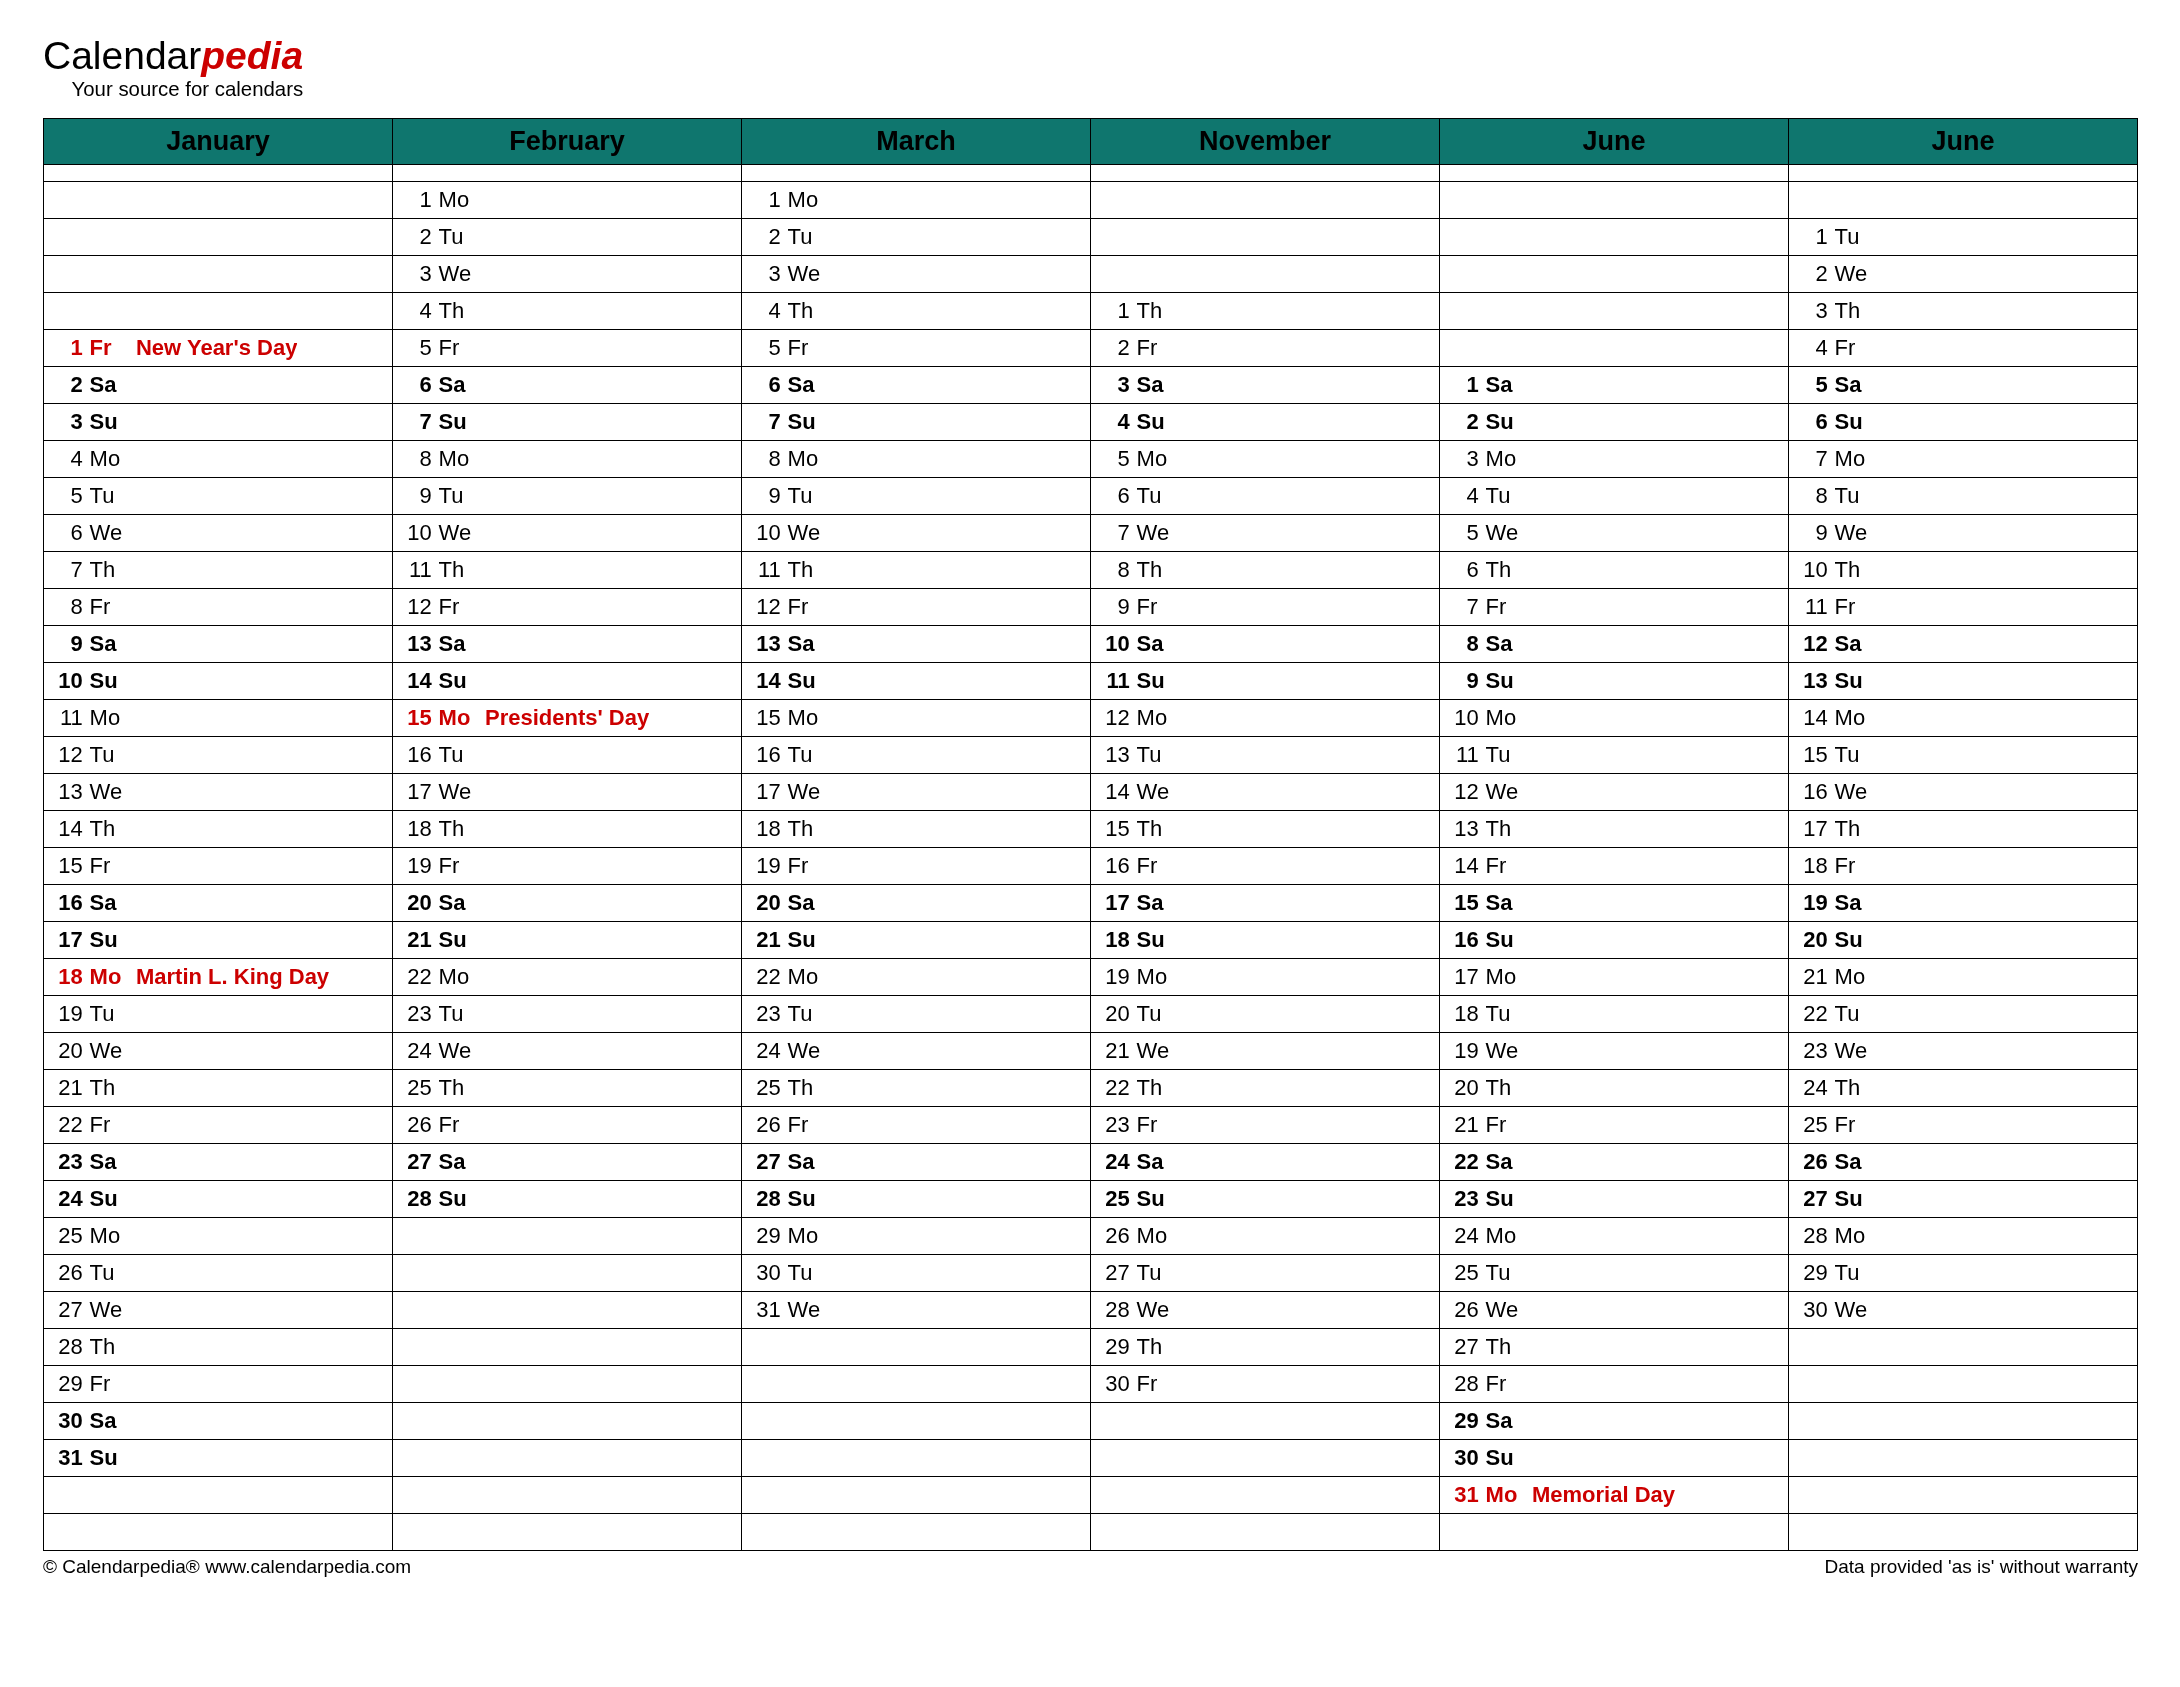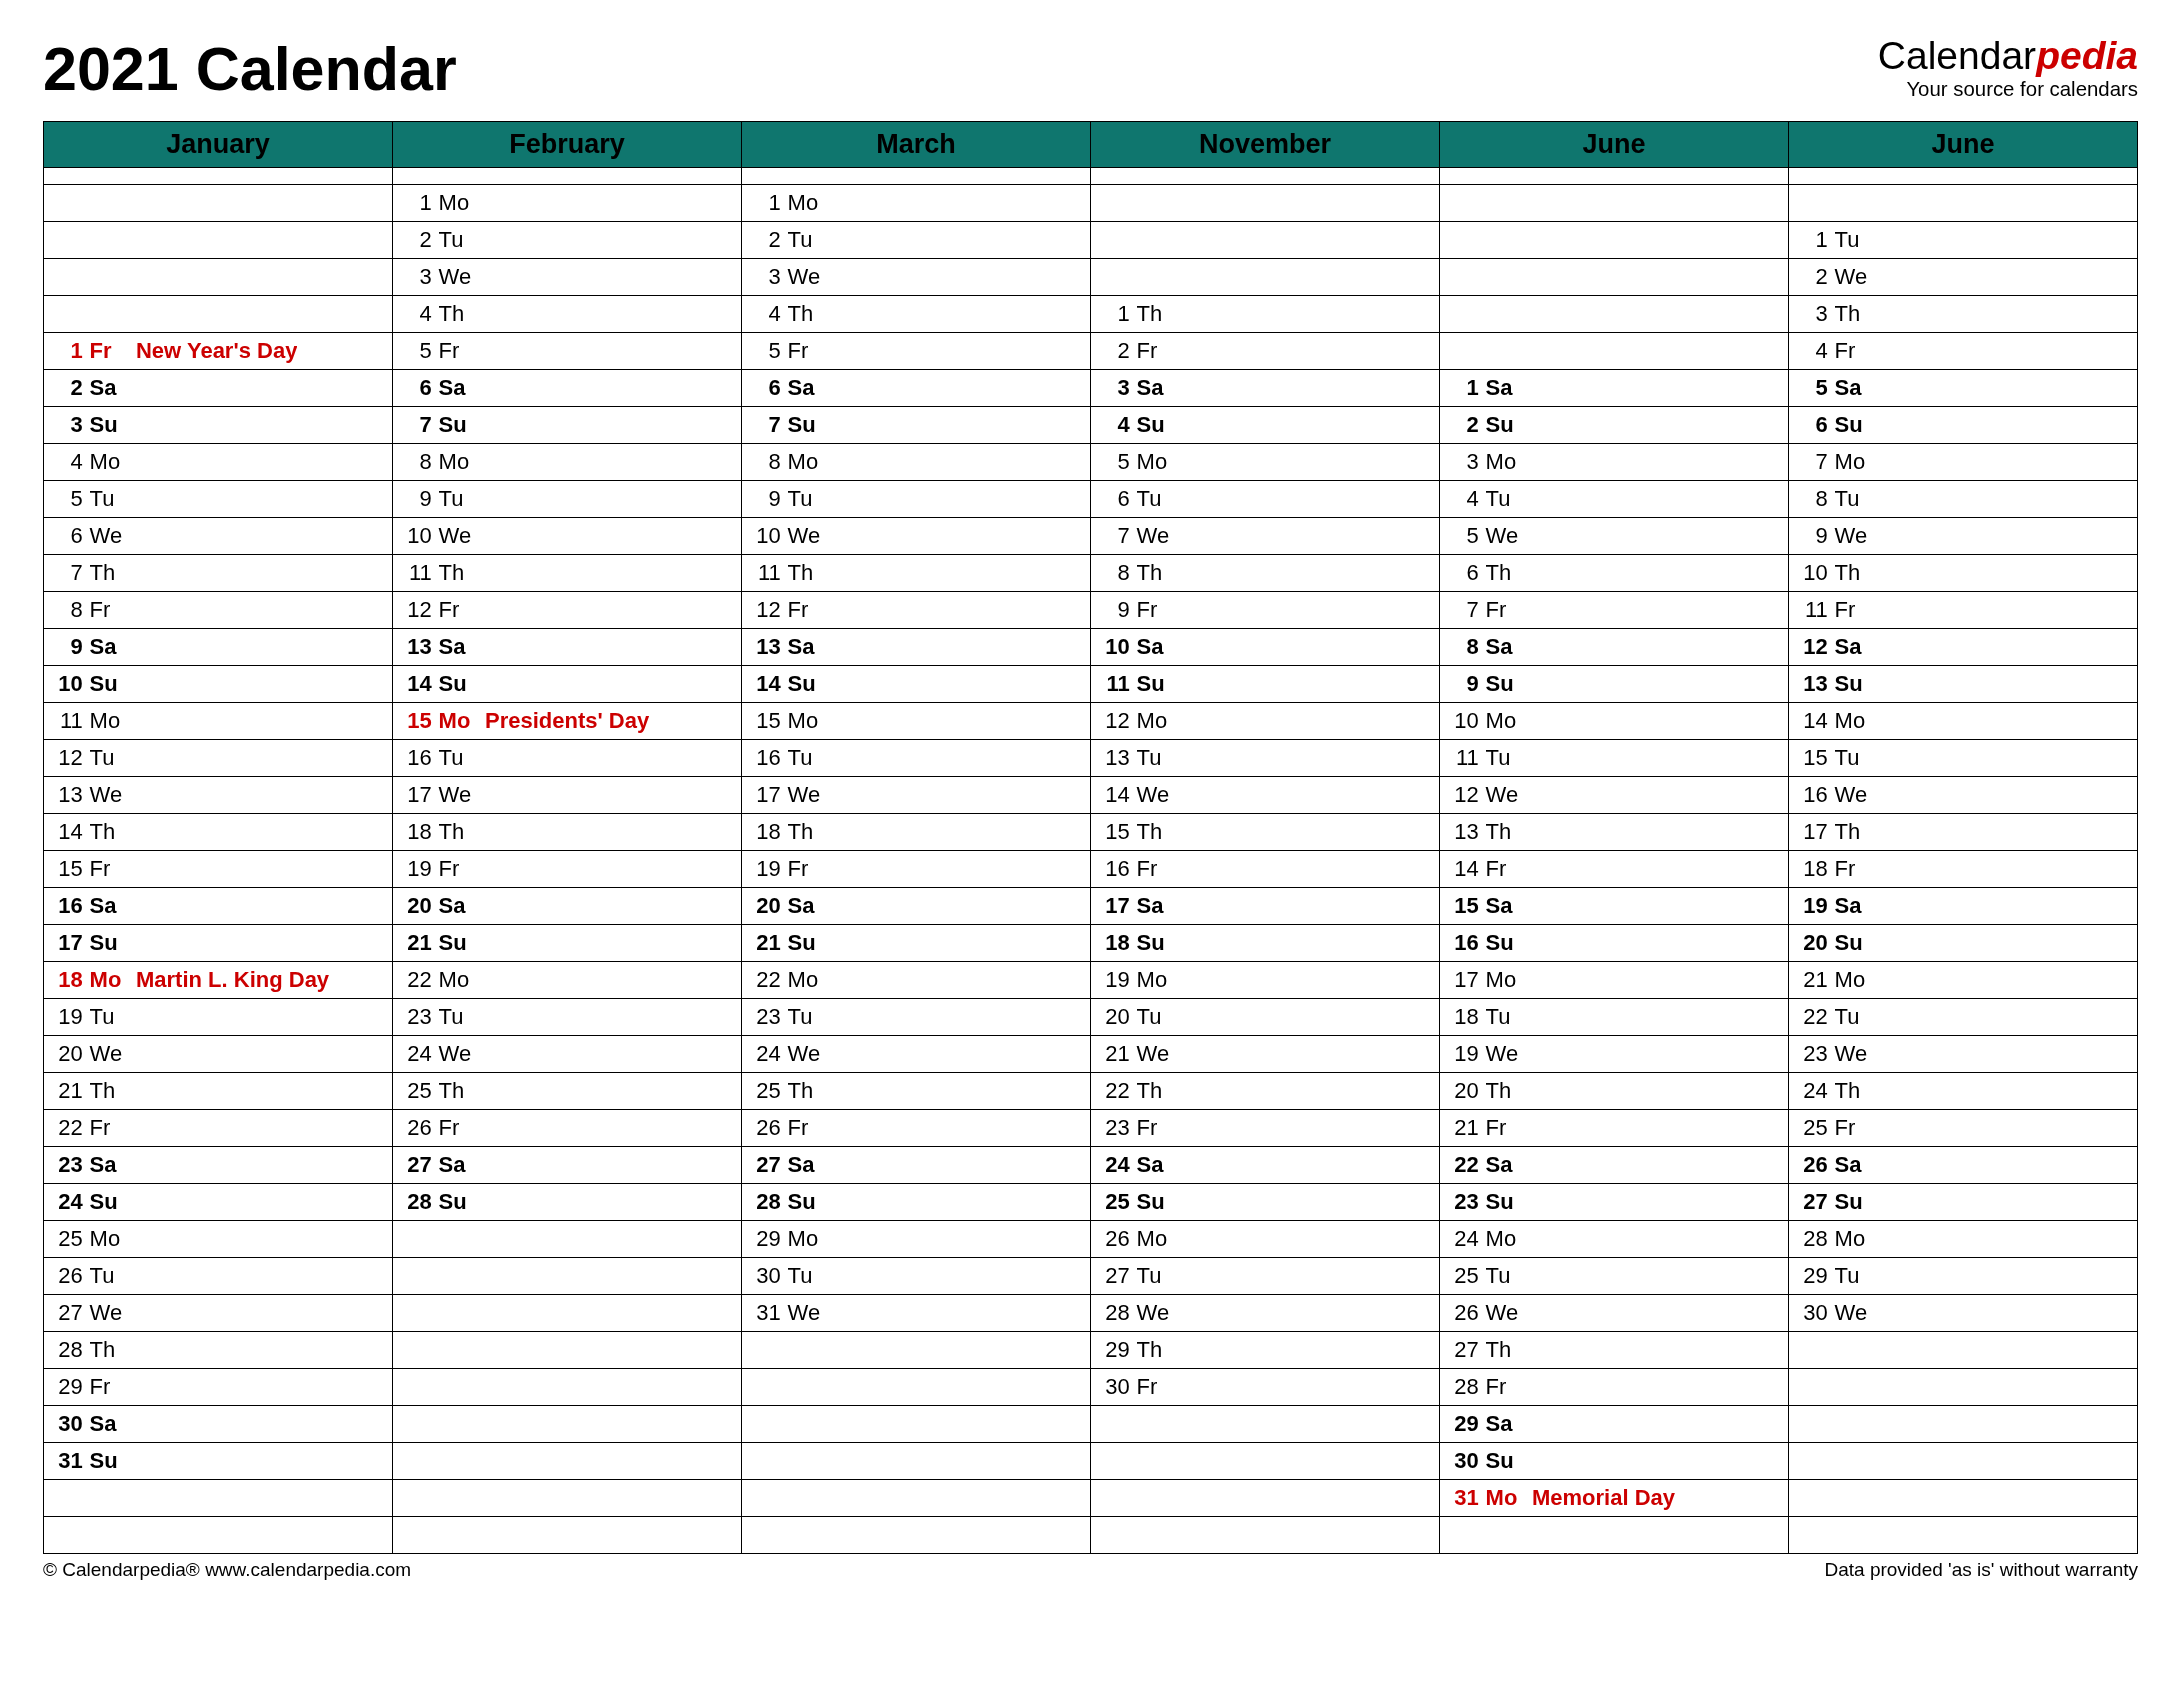--- a/index.html
+++ b/index.html
@@ -96,21 +96,20 @@
     justify-content: space-between;
     font-size: 19px;
     margin-top: 5.1px;
     gap: 32px;
   }
 </style>
 </head>
 <body>
 
 <div class="header">
-  <div class="title">2021 Calendar</div>
   <div class="brand">
     <div class="brand-name">
       <span>Calendar</span><span class="italic">pedia</span>
     </div>
     <div class="brand-tag">Your source for calendars</div>
   </div>
 </div>
 
 <table class="calendar">
   <thead>

